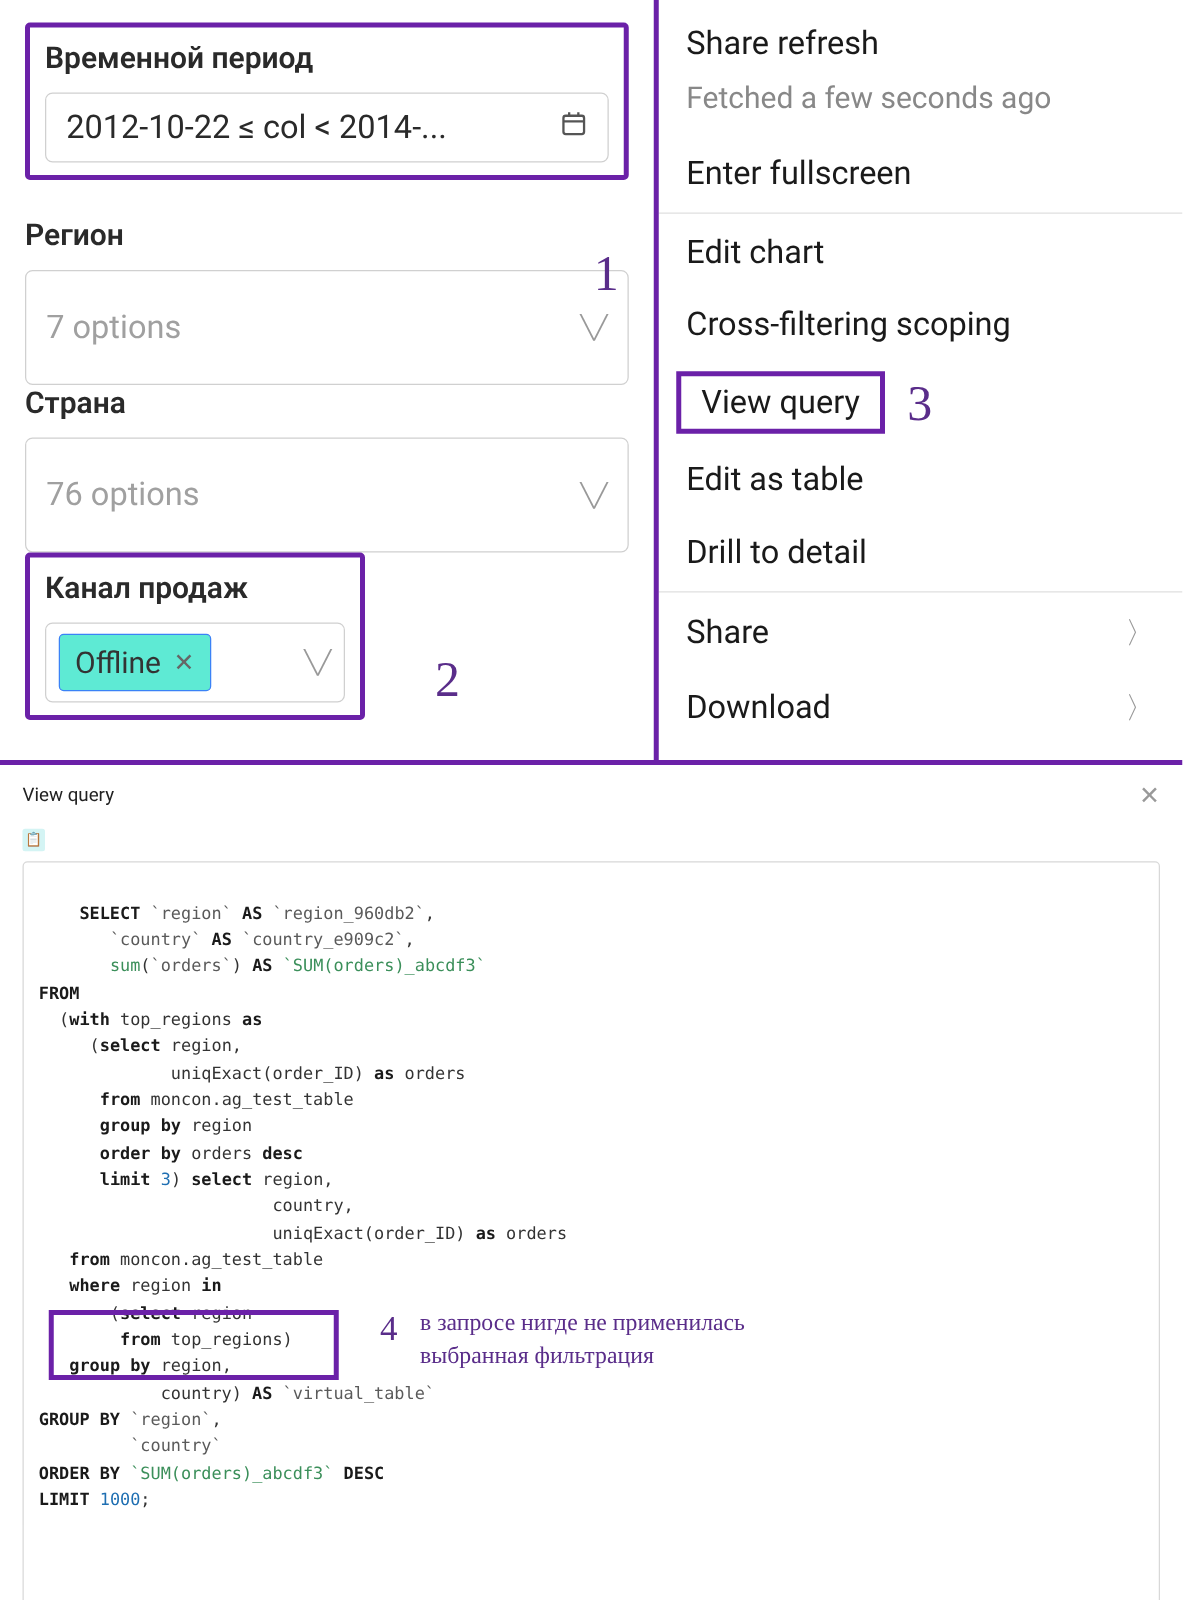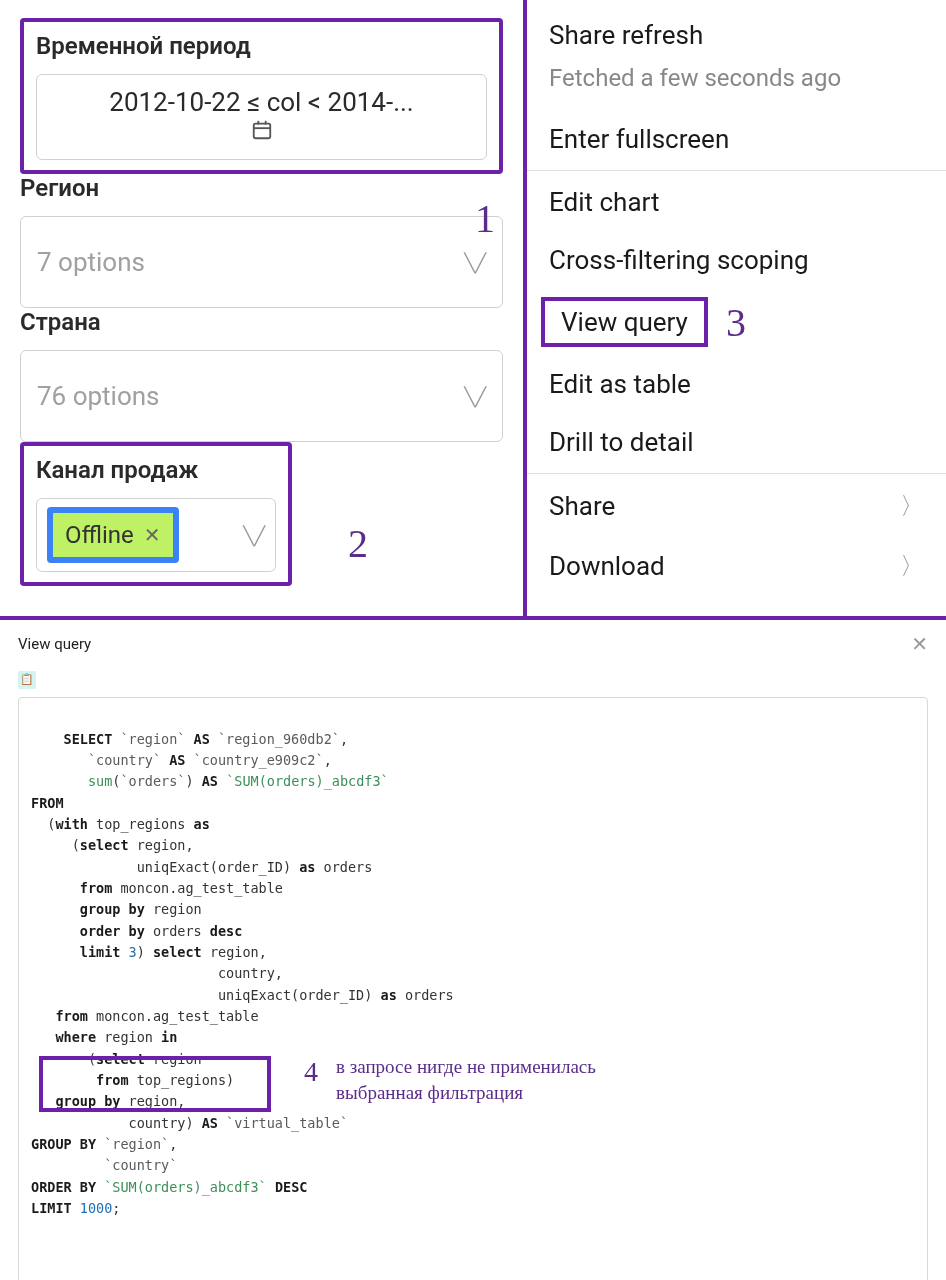--- a/index.html
+++ b/index.html
@@ -34,21 +34,20 @@
     .date-input {
       border: 1.5px solid #d0d0d0;
       border-radius: 6px;
       padding: 12px 16px;
       font-size: 26px;
       color: #2a2a2a;
       display: flex;
       align-items: center;
       justify-content: space-between;
       background: #fff;
-      flex-direction: column;
     }
     .select-input {
       border: 1.5px solid #d0d0d0;
       border-radius: 6px;
       padding: 30px 16px;
       font-size: 26px;
       color: #a0a0a0;
       display: flex;
       align-items: center;
       justify-content: space-between;
@@ -57,22 +56,22 @@
     .tag-input {
       border: 1.5px solid #d0d0d0;
       border-radius: 6px;
       padding: 8px 10px;
       display: flex;
       align-items: center;
       justify-content: space-between;
       background: #fff;
     }
     .tag {
-      background: #bef264;
-      border: 6px solid #3b82f6;
+      background: #5eead4;
+      border: 1px solid #3b82f6;
       border-radius: 4px;
       padding: 8px 12px;
       font-size: 24px;
       color: #333;
       display: inline-flex;
       align-items: center;
       gap: 10px;
     }
     .tag-close {
       color: #666;
@@ -85,20 +84,21 @@
     }
     .calendar-icon svg {
       width: 22px;
       height: 22px;
       stroke: #555;
     }
     .highlight-box {
       border: 4px solid #6b21a8;
       border-radius: 4px;
       padding: 10px 12px;
+      margin-bottom: 30px;
     }
     .highlight-box-2 {
       border: 4px solid #6b21a8;
       border-radius: 4px;
       padding: 10px 12px;
       width: 272px;
     }
     .annotation-num {
       font-family: Georgia, "Times New Roman", serif;
       font-size: 40px;

